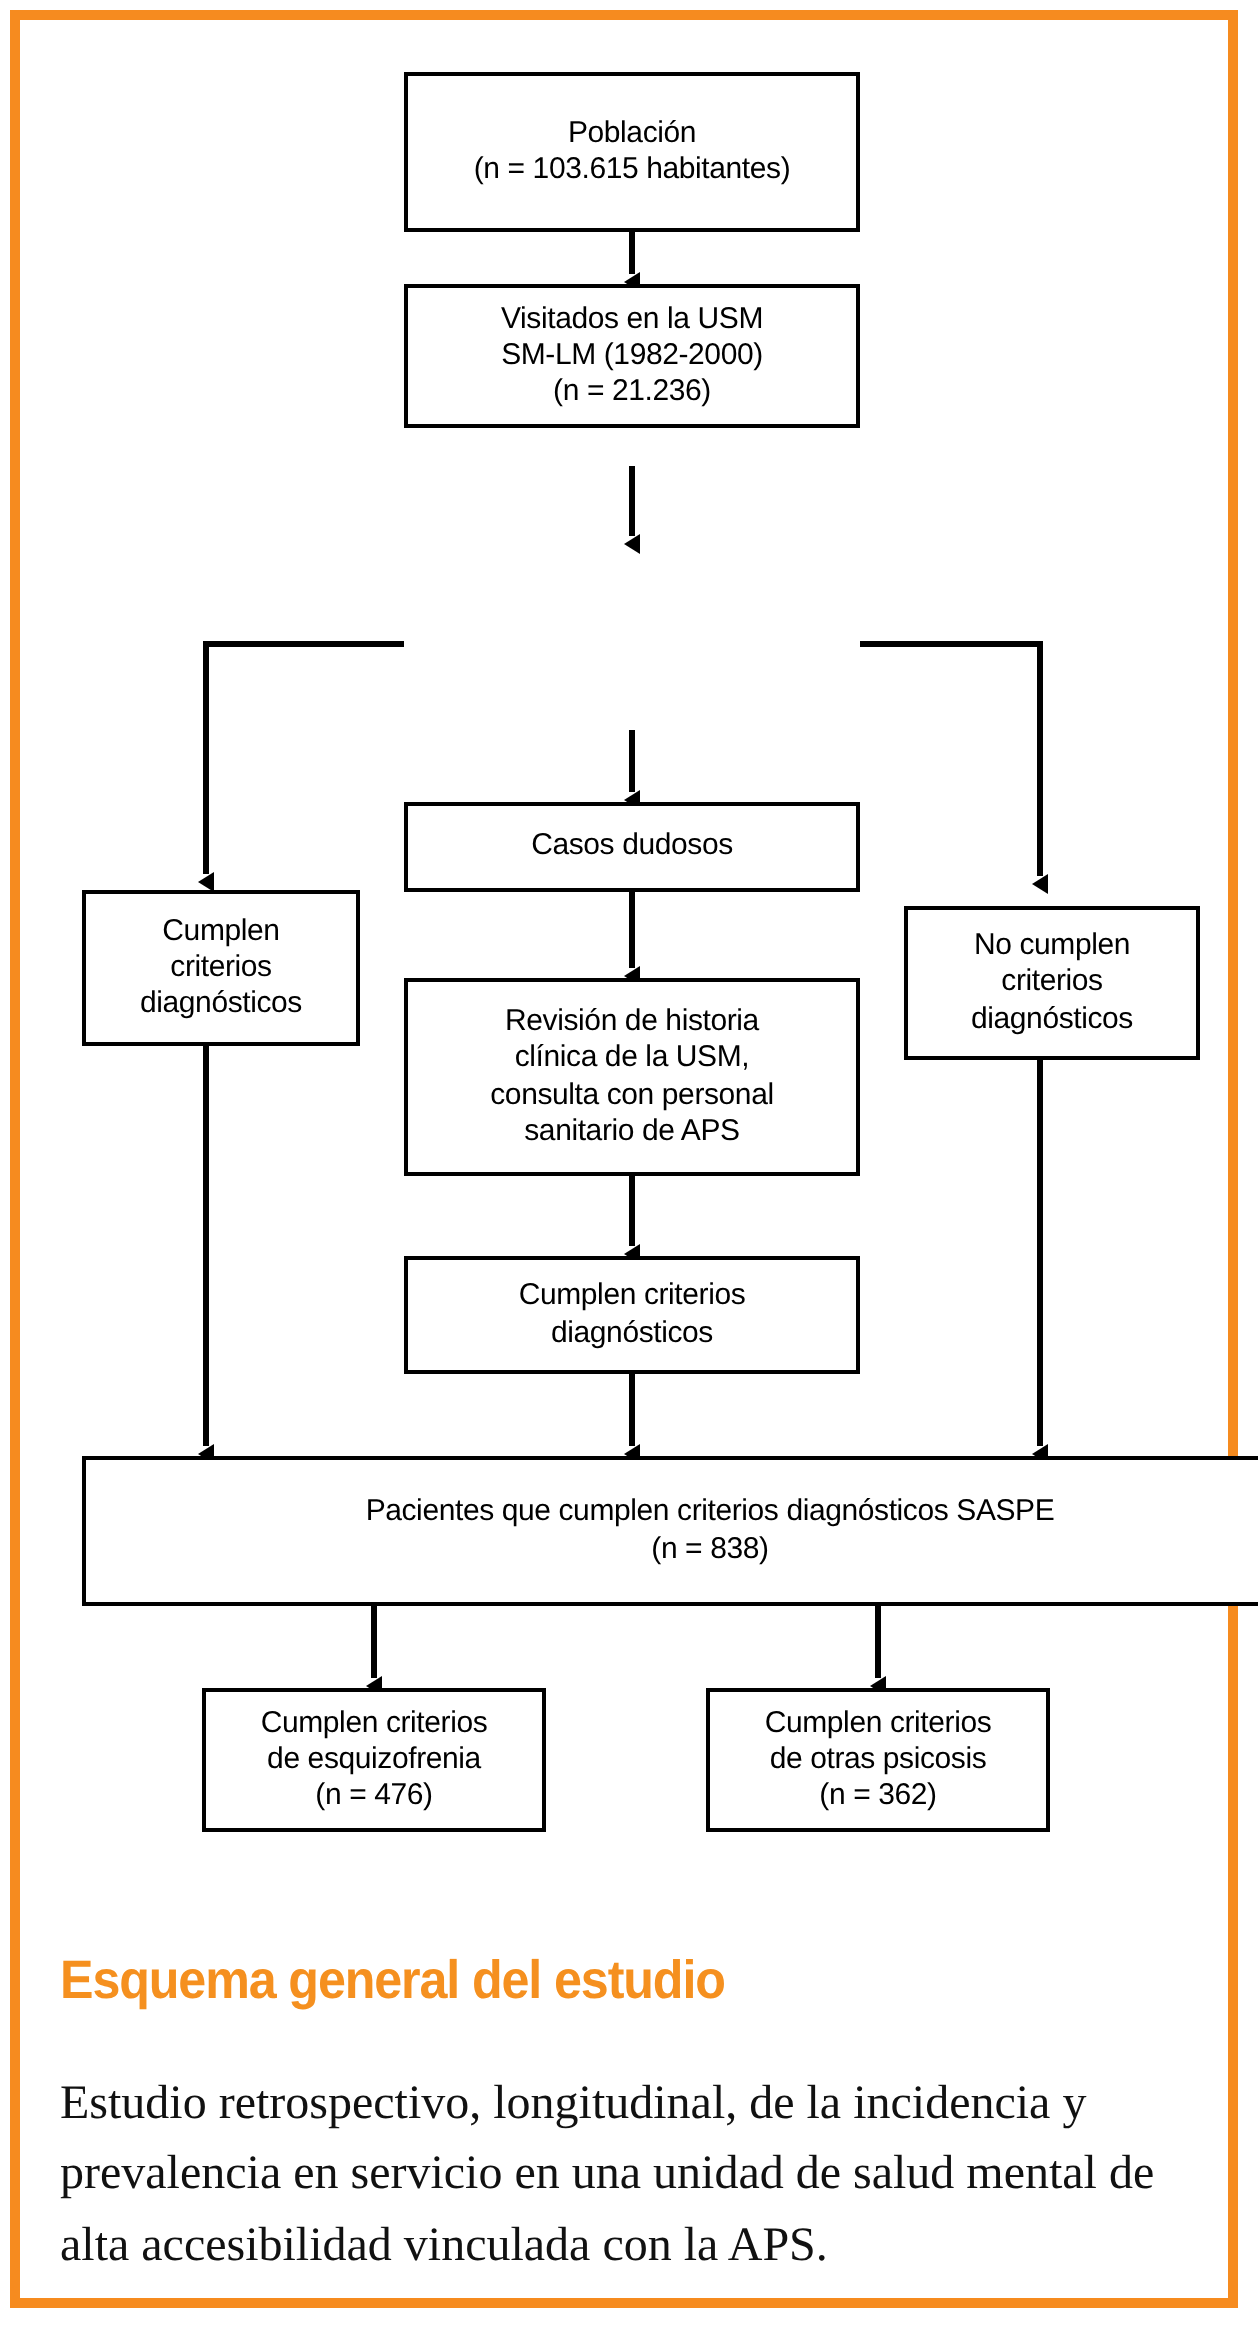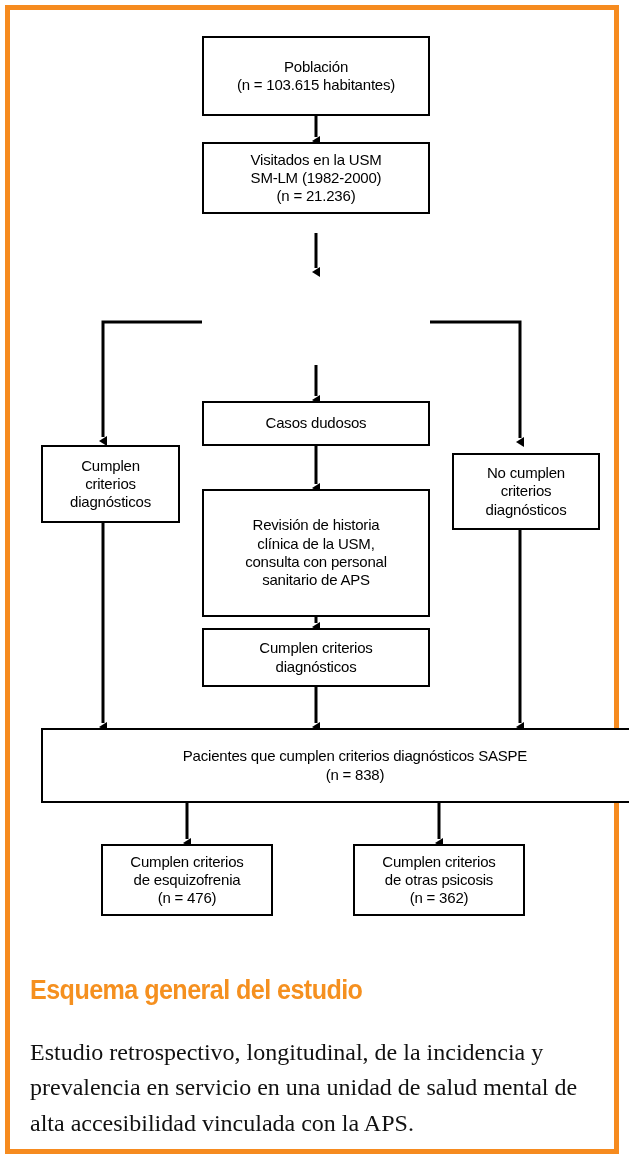--- a/index.html
+++ b/index.html
@@ -124,21 +124,21 @@
   <div class="node" style="left:41px; top:445px; width:139px; height:78px;">Cumplen
 criterios
 diagnósticos</div>
 
   <div class="node" style="left:202px; top:401px; width:228px; height:45px;">Casos dudosos</div>
 
   <div class="node" style="left:452px; top:453px; width:148px; height:77px;">No cumplen
 criterios
 diagnósticos</div>
 
-  <div class="node" style="left:202px; top:489px; width:228px; height:128px;">Revisión de historia
+  <div class="node" style="left:202px; top:489px; width:228px; height:99px;">Revisión de historia
 clínica de la USM,
 consulta con personal
 sanitario de APS</div>
 
   <div class="node" style="left:202px; top:628px; width:228px; height:59px;">Cumplen criterios
 diagnósticos</div>
 
   <div class="node" style="left:41px; top:728px; width:628px; height:75px;">Pacientes que cumplen criterios diagnósticos SASPE
 (n = 838)</div>
 

